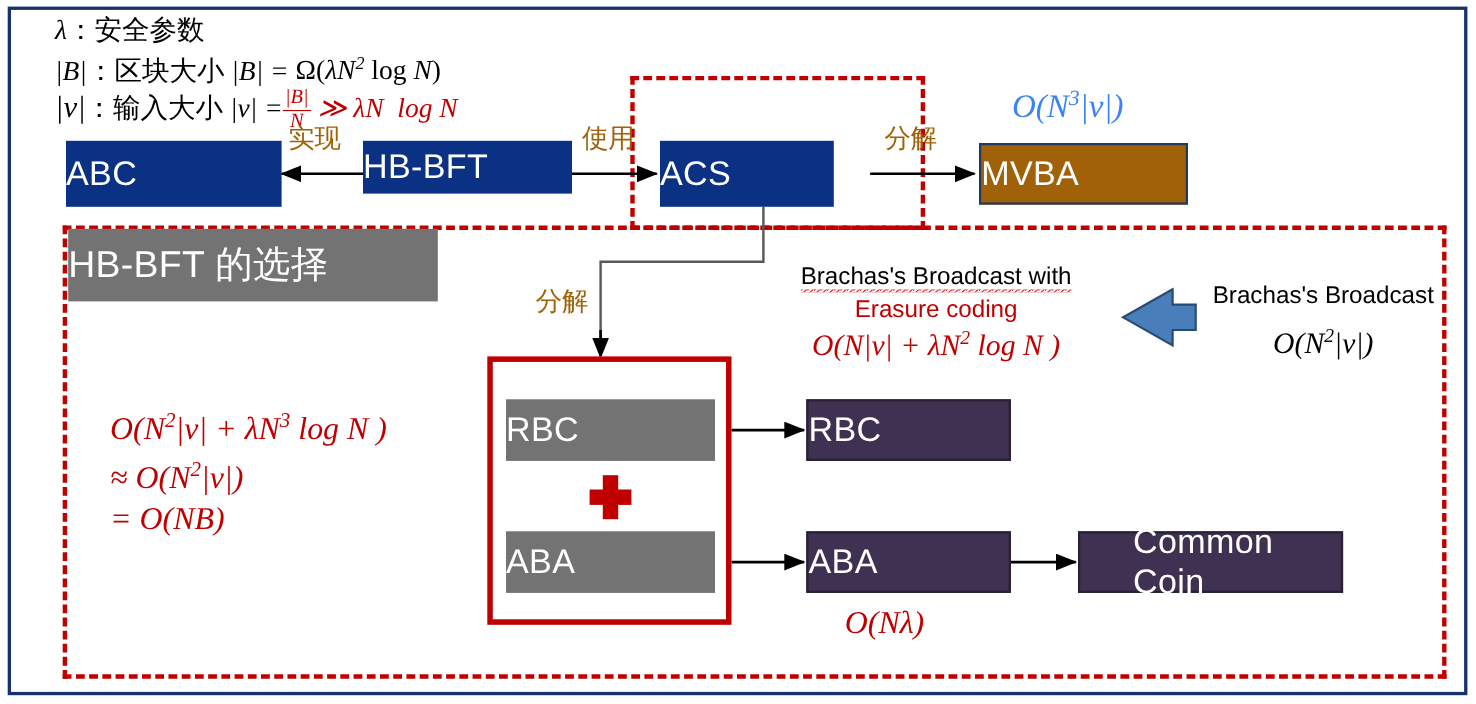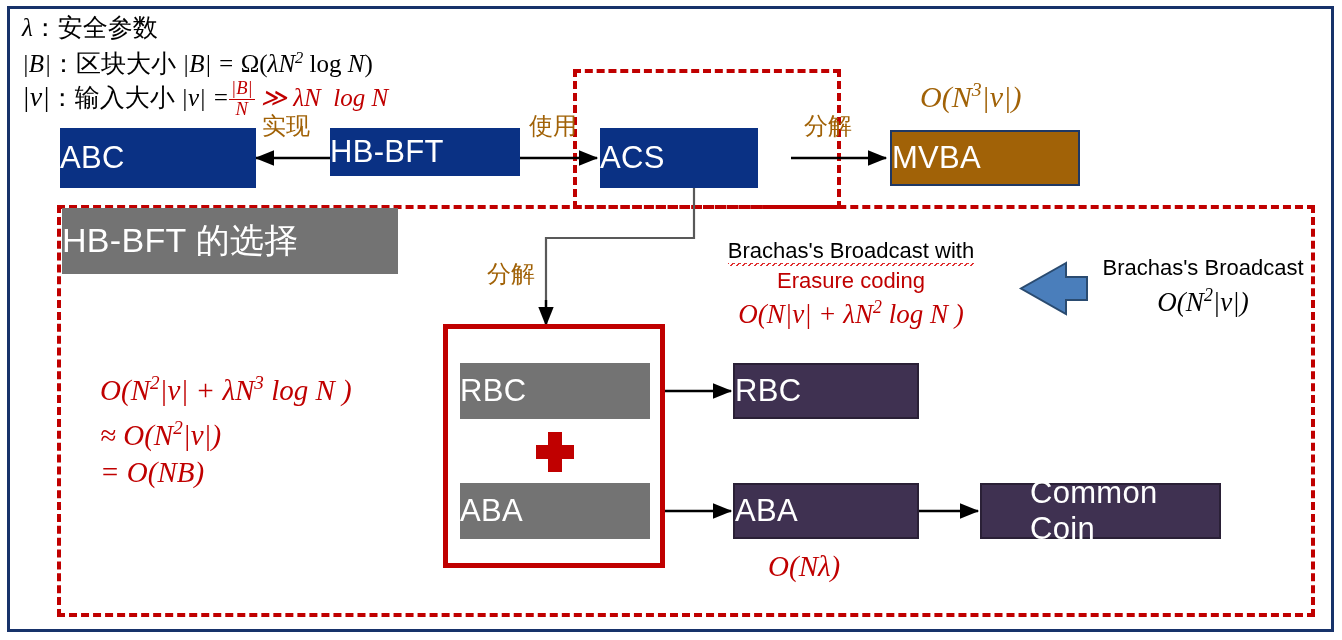--- a/index.html
+++ b/index.html
@@ -9,21 +9,21 @@
 
   
   .outer-frame{position:absolute;left:7px;top:6px;width:1327px;height:626px;
                border:3px solid #17326a;box-sizing:border-box;}
 
   
   .abs{position:absolute;box-sizing:border-box;}
 
   
   .legend{left:22px;top:12px;width:520px;color:#000;}
-  .legend .line{font-family:"Liberation Serif",serif;font-size:25px;line-height:30px;white-space:nowrap;}
+  .legend .line{font-family:"Liberation Serif",serif;font-size:25px;line-height:30px;white-space:nowrap;margin-left:28px;}
   .mi{font-family:"Liberation Serif",serif;font-style:italic;}
   .mu{font-family:"Liberation Serif",serif;font-style:normal;}
   .cjk{font-family:"Liberation Sans",sans-serif;font-style:normal;}
   sup.x{font-size:.66em;vertical-align:super;font-style:italic;}
   .red{color:#c00000;}
   .frac{display:inline-block;vertical-align:-0.45em;text-align:center;font-size:.74em;line-height:1.05;}
   .frac .num{display:block;border-bottom:1.5px solid currentColor;padding:0 2px;}
   .frac .den{display:block;padding:0 2px;}
 
   
@@ -157,34 +157,34 @@
   <div class="abs box purple" style="left:980px;top:483px;width:241px;height:56px;padding-left:48px;">
     <span>Common Coin</span>
   </div>
 
   <div class="abs lbl" style="left:262px;top:110px;">实现</div>
   <div class="abs lbl" style="left:529px;top:110px;">使用</div>
   <div class="abs lbl" style="left:804px;top:110px;">分解</div>
   <div class="abs lbl" style="left:487px;top:258px;">分解</div>
 
   <div class="abs formula" style="left:920px;top:78px;font-size:30px;">
-    <span style="color:#a16207;"><span class="mi">O</span>(<span class="mi">N</span><sup class="x">3</sup><span class="mi">|v|</span>)</span>
+    <span style="color:#3b82f6;"><span class="mi">O</span>(<span class="mi">N</span><sup class="x">3</sup><span class="mi">|v|</span>)</span>
   </div>
 
   <div class="abs" style="left:686px;top:238px;width:330px;text-align:center;">
     <div class="lbl-sm squiggle" style="display:inline-block;">Brachas's Broadcast with</div>
     <div class="lbl-sm" style="color:#c00000;margin-top:2px;">Erasure coding</div>
     <div class="formula" style="font-size:27px;margin-top:3px;">
       <span class="mi">O</span>(<span class="mi">N</span><span class="mi">|v|</span> + <span class="mi">λN</span><sup class="x">2</sup> log <span class="mi">N</span> )
     </div>
   </div>
 
   <div class="abs" style="left:1078px;top:255px;width:250px;text-align:center;">
     <div class="lbl-sm">Brachas's Broadcast</div>
-    <div class="formula" style="font-size:27px;margin-top:4px;color:#000;">
+    <div class="formula" style="font-size:27px;margin-top:14px;color:#000;">
       <span class="mi">O</span>(<span class="mi">N</span><sup class="x">2</sup><span class="mi">|v|</span>)
     </div>
   </div>
 
   <div class="abs" style="left:100px;top:364px;width:360px;">
     <div class="formula" style="font-size:29px;line-height:38px;">
       <span class="mi">O</span>(<span class="mi">N</span><sup class="x">2</sup><span class="mi">|v|</span> + <span class="mi">λN</span><sup class="x">3</sup> log <span class="mi">N</span> )
     </div>
     <div class="formula" style="font-size:29px;line-height:38px;">
       ≈ <span class="mi">O</span>(<span class="mi">N</span><sup class="x">2</sup><span class="mi">|v|</span>)

